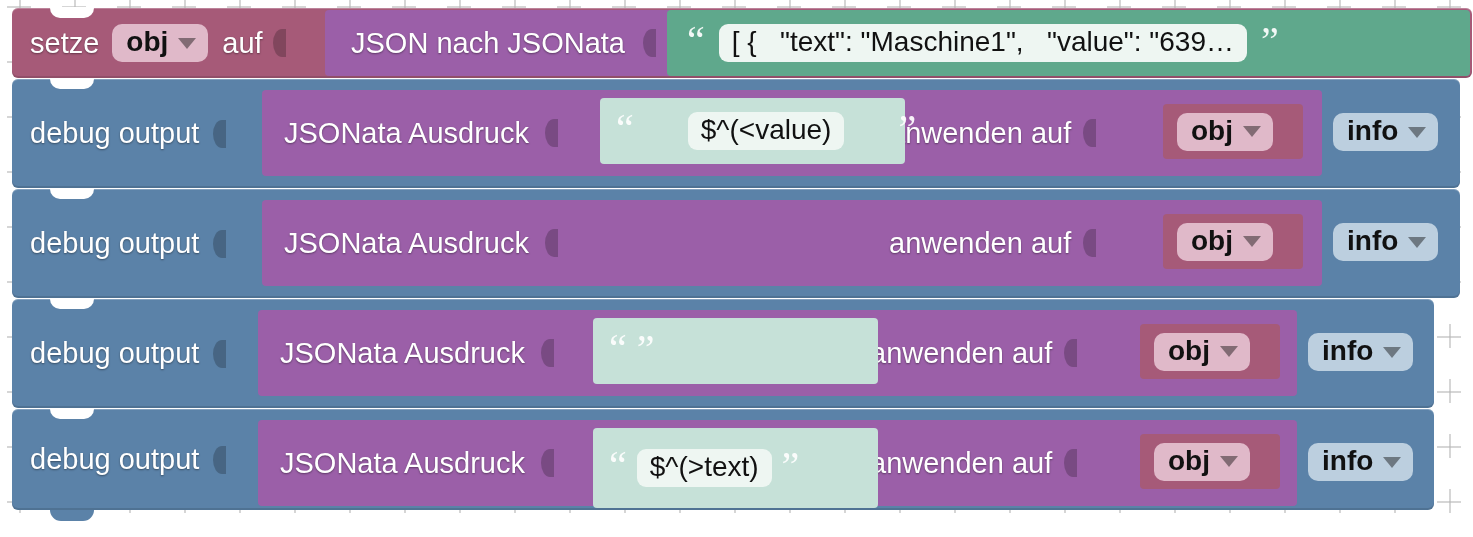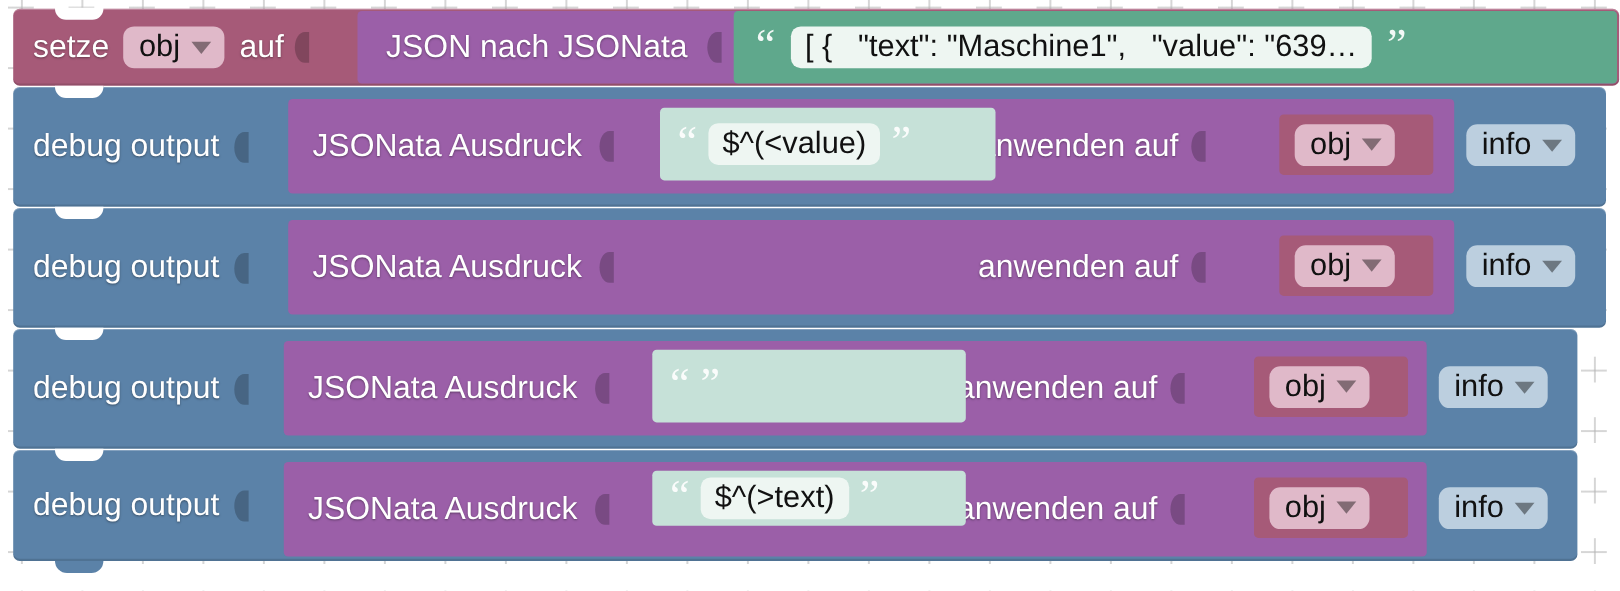--- a/index.html
+++ b/index.html
@@ -91,20 +91,21 @@
   .field-dd {
     display:inline-flex;
     align-items:center;
     gap:10px;
     border-radius: 10px;
     padding: 4px 12px 6px 14px;
     font-size: 28px;
     color:#111;
     text-shadow:none;
     line-height:1;
+    font-weight:bold;
   }
   .caret {
     width:0;height:0;
     border-left: 9px solid transparent;
     border-right: 9px solid transparent;
     border-top: 11px solid rgba(0,0,0,.42);
     margin-top:2px;
   }
 
   
@@ -170,21 +171,21 @@
     <span class="blk-label" style="margin-left:18px;">debug output</span>
     <span class="socket" style="margin-left:12px;"></span>
   </div>
   <div class="blk" style="left:262px; top:90px; width:1060px; height:86px; background:#9b5fa8; border-radius:4px;">
     <span class="blk-label" style="margin-left:22px;">JSONata Ausdruck</span>
     <span class="socket" style="margin-left:14px;"></span>
     <span class="blk-label" style="margin-left:330px;">anwenden auf</span>
     <span class="socket" style="margin-left:10px;"></span>
   </div>
 
-  <div class="blk" style="left:600px; top:98px; width:305px; height:66px; background:#c6e1d8; border-radius:4px;">
+  <div class="blk" style="left:600px; top:98px; width:305px; height:66px; background:#c6e1d8; border-radius:4px;gap:44px;">
     <span class="quote open" style="margin-left:16px; margin-top:-4px;"></span>
     <span class="field-text" style="margin-left:10px;">$^(&lt;value)</span>
     <span class="quote close" style="margin-left:10px; margin-top:-4px;"></span>
   </div>
 
   <div class="blk" style="left:1163px; top:104px; width:140px; height:55px; background:#a65a78; border-radius:4px;">
     <span class="field-dd" style="background:#e0b9c9; margin-left:14px;">
       <span>obj</span>
       <span class="caret"></span>
     </span>
@@ -248,21 +249,21 @@
     <div class="notch-bot" style="background:#5b82a8; border-radius:0 0 12px 12px;"></div>
     <span class="blk-label" style="margin-left:18px;">debug output</span>
     <span class="socket" style="margin-left:12px;"></span>
   </div>
   <div class="blk" style="left:258px; top:420px; width:1039px; height:86px; background:#9b5fa8; border-radius:4px;">
     <span class="blk-label" style="margin-left:22px;">JSONata Ausdruck</span>
     <span class="socket" style="margin-left:14px;"></span>
     <span class="blk-label" style="margin-left:315px;">anwenden auf</span>
     <span class="socket" style="margin-left:10px;"></span>
   </div>
-  <div class="blk" style="left:593px; top:428px; width:285px; height:50px; background:#c6e1d8; border-radius:4px;">
+  <div class="blk" style="left:593px; top:428px; width:285px; height:80px; background:#c6e1d8; border-radius:4px;">
     <span class="quote open" style="margin-left:16px; margin-top:-4px;"></span>
     <span class="field-text" style="margin-left:10px;">$^(&gt;text)</span>
     <span class="quote close" style="margin-left:10px; margin-top:-4px;"></span>
   </div>
   <div class="blk" style="left:1140px; top:434px; width:140px; height:55px; background:#a65a78; border-radius:4px;">
     <span class="field-dd" style="background:#e0b9c9; margin-left:14px;">
       <span>obj</span>
       <span class="caret"></span>
     </span>
   </div>

